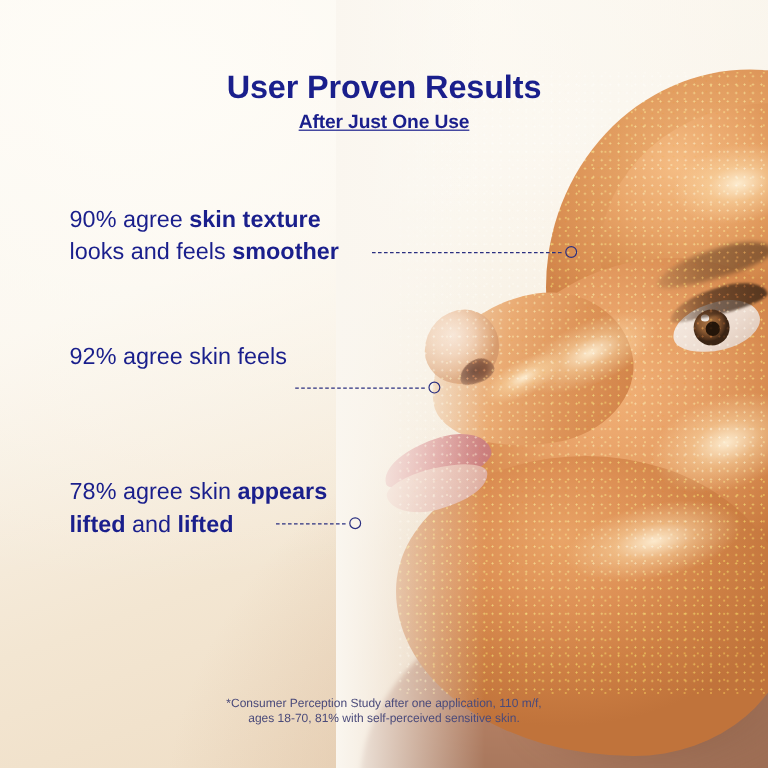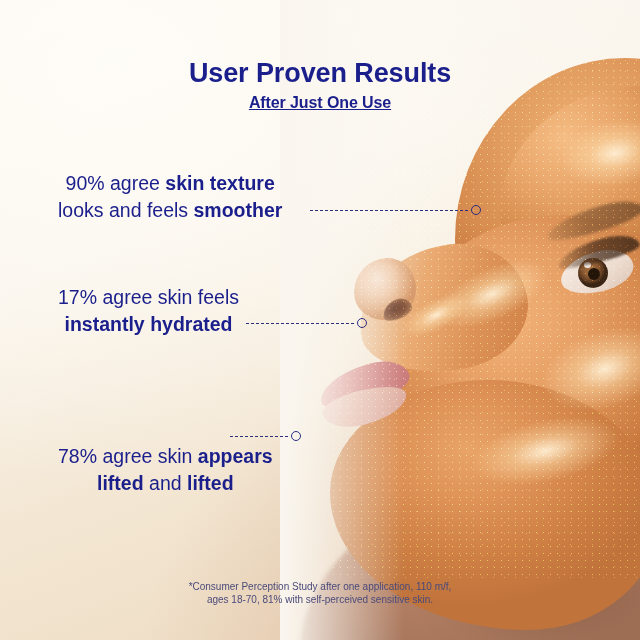--- a/index.html
+++ b/index.html
@@ -314,23 +314,23 @@
   .claim {
     position: absolute;
     color: #1a1f8c;
     font-size: 19.5px;
     line-height: 1.38;
     white-space: nowrap;
   }
   .claim .b { font-weight: bold; }
   .claim-1 { left: 58px; top: 170px; }
   .claim-2 { left: 58px; top: 284px; }
-  .claim-3 { left: 58px; top: 397px; margin-top: 46px; }
-
-  .claim-line { display: block; position: relative; text-align: center; }
+  .claim-3 { left: 58px; top: 397px; }
+
+  .claim-line { display: block; position: relative; }
 
   
   .leader {
     position: absolute;
     display: inline-flex;
     align-items: center;
     height: 10px;
   }
   .leader .dashes {
     height: 0;
@@ -406,22 +406,21 @@
     <h1 class="title">User Proven Results</h1>
     <p class="subtitle">After Just One Use</p>
   </div>
 
   <div class="claim claim-1">
     <span class="claim-line"><span>90% agree </span><span class="b">skin texture</span></span>
     <span class="claim-line"><span>looks and feels </span><span class="b">smoother</span></span>
   </div>
 
   <div class="claim claim-2">
-    <span class="claim-line"><span>17% agree skin feels</span></span>
-    <span class="claim-line"><span class="b">instantly hydrated</span></span>
+    <span class="claim-line"><span>92% agree skin feels</span></span>
   </div>
 
   <div class="claim claim-3">
     <span class="claim-line"><span>78% agree skin </span><span class="b">appears</span></span>
     <span class="claim-line"><span class="b">lifted</span><span> and </span><span class="b">lifted</span></span>
   </div>
 
   <div class="leader leader-1">
     <span class="dashes"></span>
     <span class="dot"></span>

